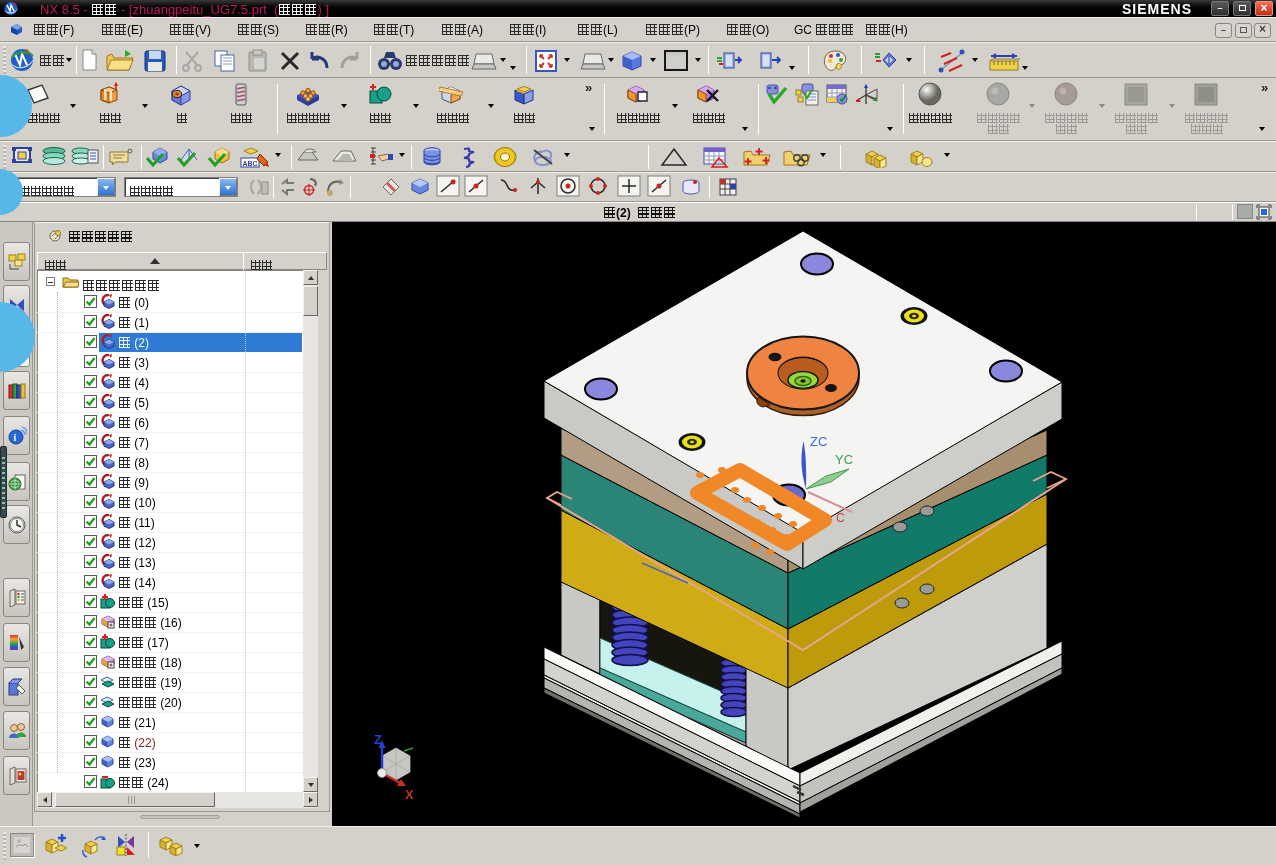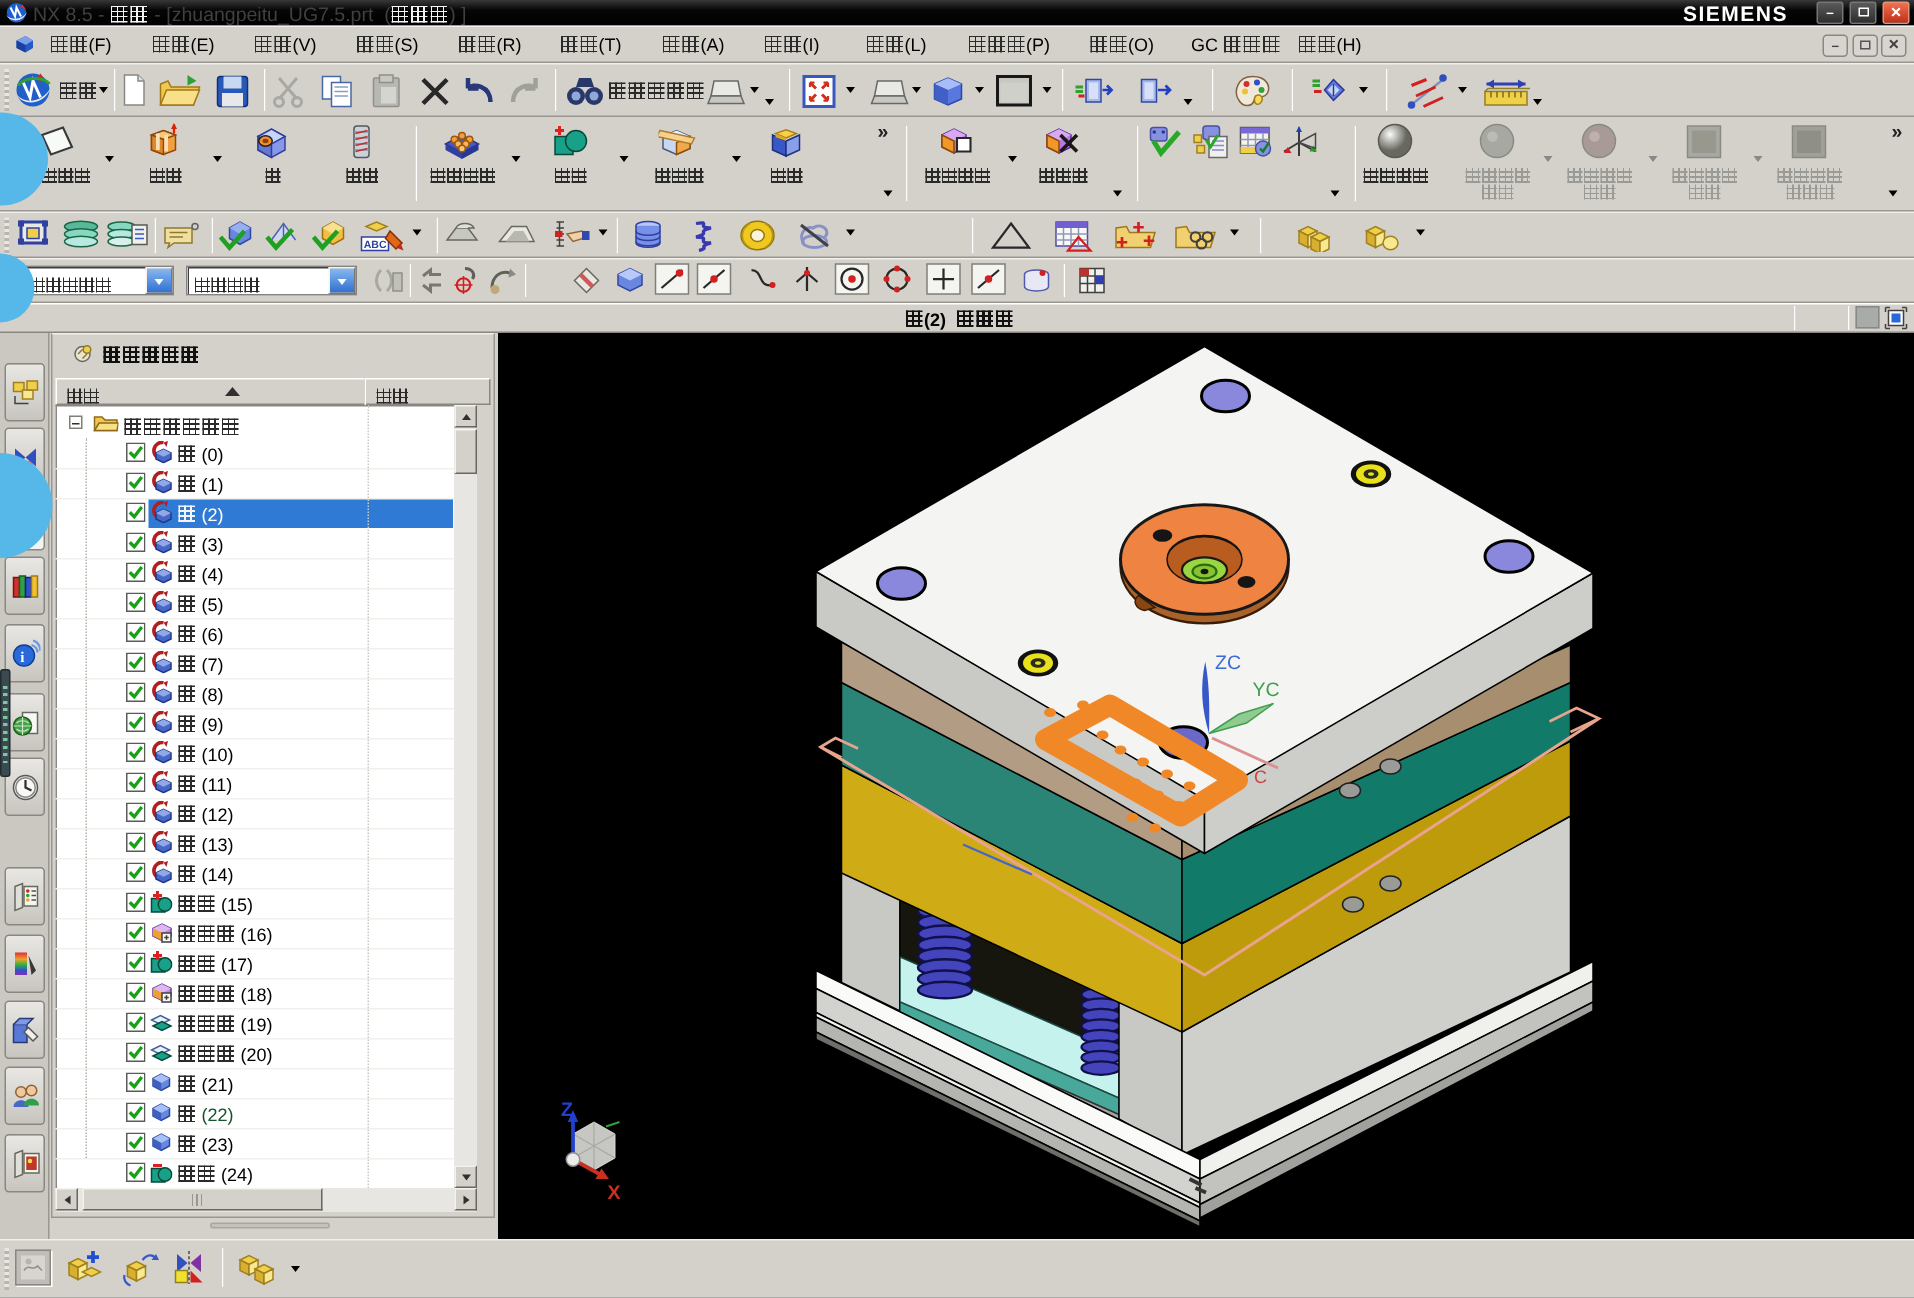--- a/index.html
+++ b/index.html
@@ -21,21 +21,21 @@
 .combtn{position:absolute;width:18px;height:18px;background:#cfccc6;border:1px solid #f4f3f0;border-right-color:#7a7772;border-bottom-color:#7a7772}
 </style></head><body>
 <div id="root">
     <div class="bar" style="top:0;height:17px;background:linear-gradient(#383838,#060606 40%,#000)"></div>
     <svg class="abs" style="left:3px;top:1px" width="16" height="15" viewBox="0 0 16 15">
 <circle cx="8" cy="7.5" r="6.5" fill="#1a5fd0"></circle>
       <path d="M1 9 C5 13,12 12,15 7 C13 13,5 15,1 9Z" fill="#e8e8f8"></path>
 <path d="M4 4 L7 10 L8 4 L11 10" stroke="#fff" stroke-width="1.4" fill="none"></path>
       <path d="M12 2 L14 5 L10 4Z" fill="#d03020"></path>
     </svg>
-    <div class="abs" style="left:22px;top:2px;font:13px 'Liberation Sans';color:#404040">NX 8.5 - <i class="cw"></i><i class="cw"></i> - [zhuangpeitu_UG7.5.prt &nbsp;(<i class="cw"></i><i class="cw"></i><i class="cw"></i>) ]</div>
+    <div class="abs" style="left:40px;top:2px;font:13px 'Liberation Sans';color:#be185d">NX 8.5 - <i class="cw"></i><i class="cw"></i> - [zhuangpeitu_UG7.5.prt &nbsp;(<i class="cw"></i><i class="cw"></i><i class="cw"></i>) ]</div>
     <div class="abs" style="left:1122px;top:1px;font:bold 14px 'Liberation Sans';color:#fff;letter-spacing:1px">SIEMENS</div>
     <div class="wbtn" style="left:1211px;top:1px">–</div>
     <div class="wbtn" style="left:1233px;top:1px"><span style="display:inline-block;width:7px;height:6px;border:1px solid #fff;margin-top:3px"></span></div>
     <div class="wbtn" style="left:1255px;top:1px;background:linear-gradient(#f07050,#c03018);border-color:#e89078;font-size:12px;line-height:12px">×</div>
     <div class="bar etch-b" style="top:17px;height:25px"></div>
     <svg class="abs" style="left:8px;top:21px" width="17" height="17" viewBox="0 0 17 17">
 <polygon points="3,6 9,3 14,6 14,11 9,14 3,11" fill="#2858c8"></polygon>
       <polygon points="3,6 9,3 14,6 9,9" fill="#7aa0e8"></polygon>
       <polygon points="3,6 9,9 9,14 3,11" fill="#1840a0"></polygon>
     </svg>
@@ -963,21 +963,21 @@
     <div class="abs" style="left:37px;top:732px;width:266px;height:1px;background:#f0f0ec"></div>
     <svg class="abs" style="left:84px;top:735px" width="13" height="13" viewBox="0 0 13 13">
       <rect x="0.5" y="0.5" width="12" height="12" fill="#fff" stroke="#5a5a5a"></rect>
       <path d="M2.5 6.5 L5.5 9.5 L10.5 3" stroke="#18a018" stroke-width="2.2" fill="none"></path>
     </svg>
     <svg class="abs" style="left:100px;top:734px" width="15" height="15" viewBox="0 0 15 15">
       <polygon points="2,5 7.5,2 13,5 13,10 7.5,13 2,10" fill="#6888e0" stroke="#2848a0"></polygon>
       <polygon points="2,5 7.5,8 13,5 7.5,2" fill="#a8c0f8"></polygon>
       <polygon points="7.5,8 7.5,13 2,10 2,5" fill="#4060c0"></polygon>
     </svg>
-    <div class="abs" style="left:118px;top:736px;font:12px 'Liberation Sans';color:#14532d"><i class="c"></i> (22)</div>
+    <div class="abs" style="left:118px;top:736px;font:12px 'Liberation Sans';color:#7f1d1d"><i class="c"></i> (22)</div>
     <div class="abs" style="left:37px;top:752px;width:266px;height:1px;background:#f0f0ec"></div>
     <svg class="abs" style="left:84px;top:755px" width="13" height="13" viewBox="0 0 13 13">
       <rect x="0.5" y="0.5" width="12" height="12" fill="#fff" stroke="#5a5a5a"></rect>
       <path d="M2.5 6.5 L5.5 9.5 L10.5 3" stroke="#18a018" stroke-width="2.2" fill="none"></path>
     </svg>
     <svg class="abs" style="left:100px;top:754px" width="15" height="15" viewBox="0 0 15 15">
       <polygon points="2,5 7.5,2 13,5 13,10 7.5,13 2,10" fill="#6888e0" stroke="#2848a0"></polygon>
       <polygon points="2,5 7.5,8 13,5 7.5,2" fill="#a8c0f8"></polygon>
       <polygon points="7.5,8 7.5,13 2,10 2,5" fill="#4060c0"></polygon>
     </svg>

